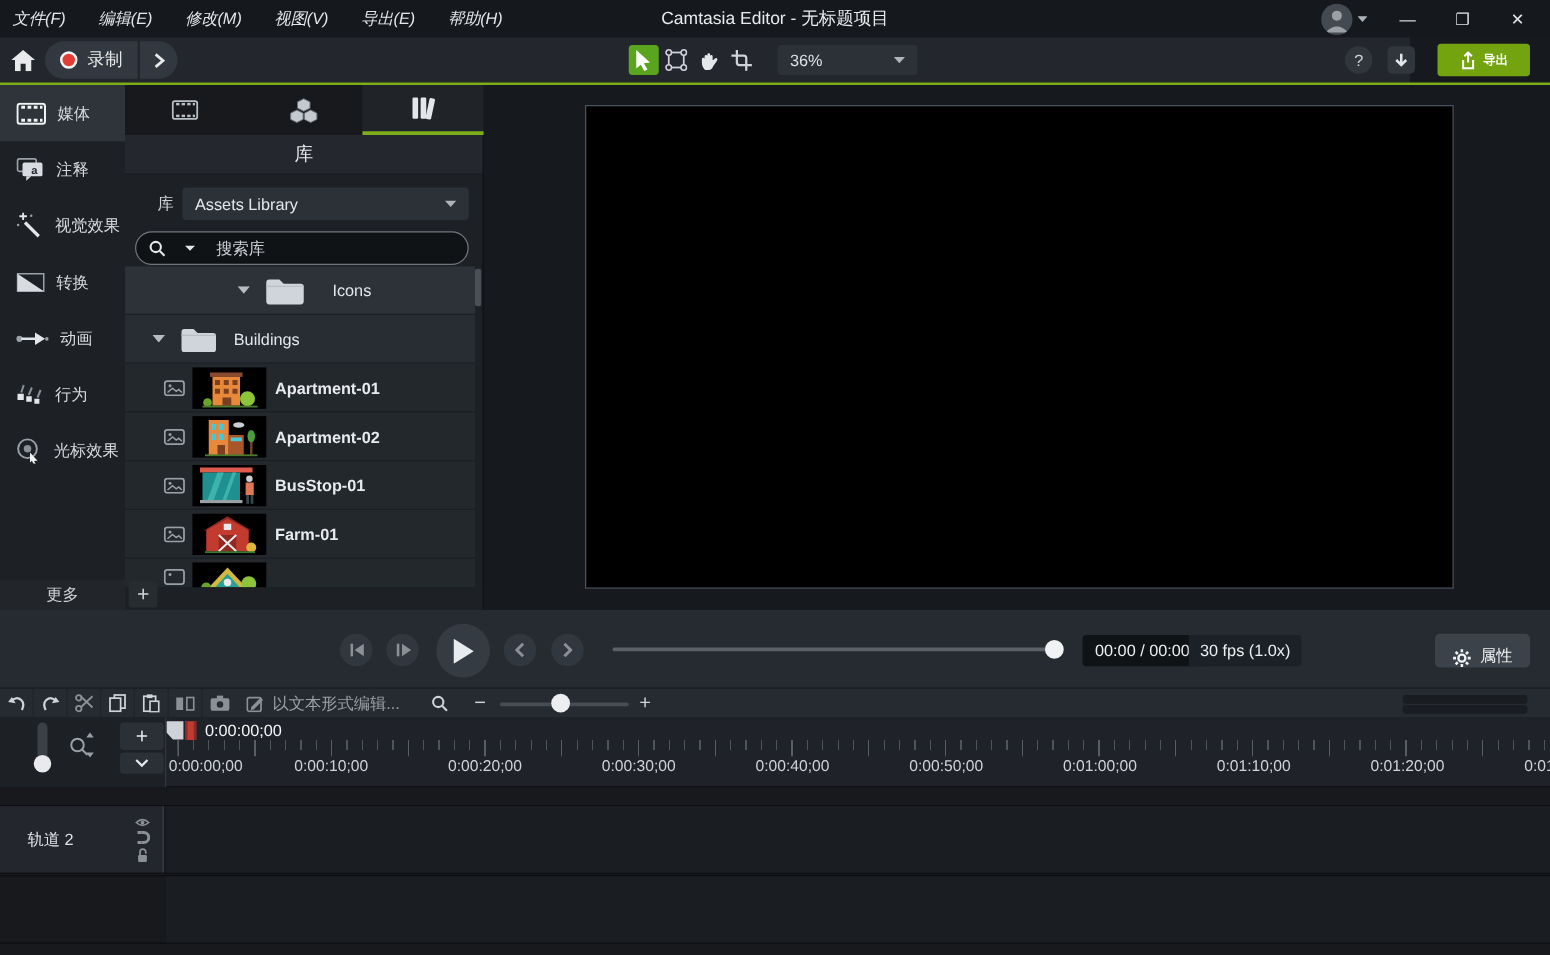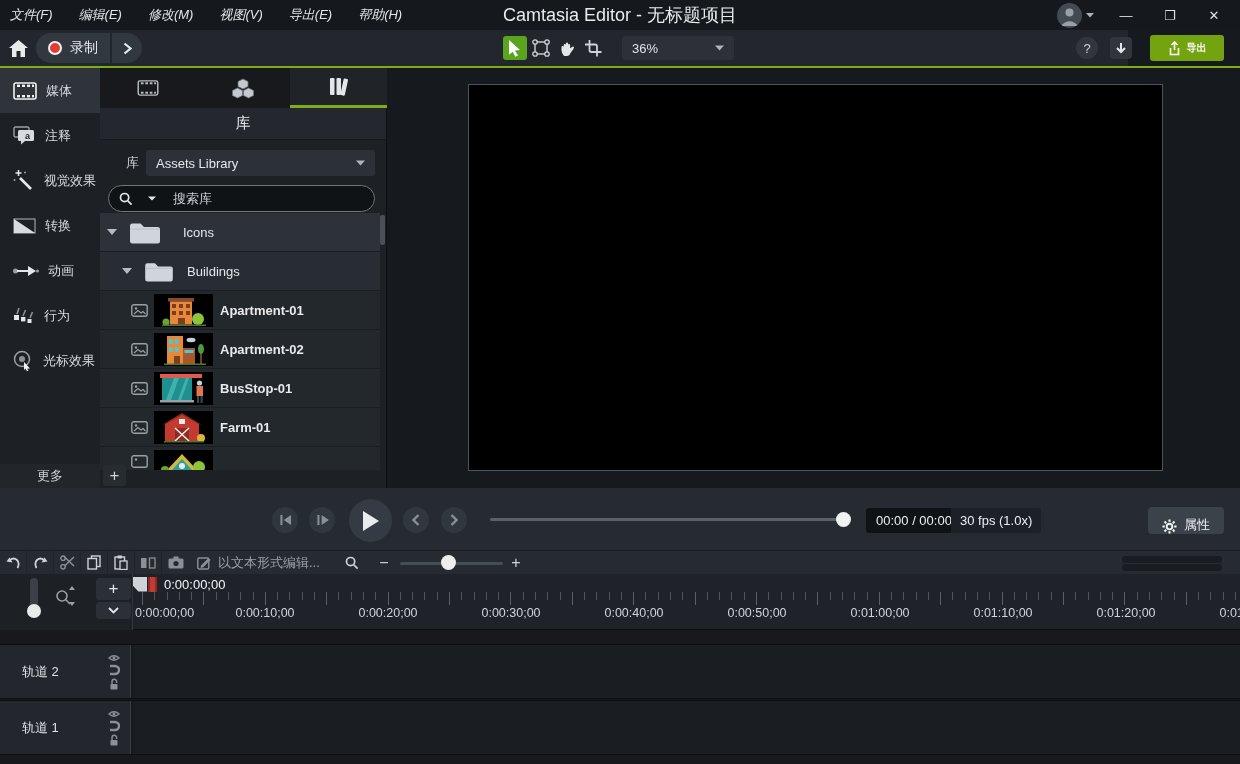--- a/index.html
+++ b/index.html
@@ -6,21 +6,21 @@
   #app{position:relative;width:1240px;height:764px;overflow:hidden;background:#16191d;
        color:#e8eaec;font-family:"Liberation Sans",sans-serif;font-size:13px;user-select:none;}
   .abs{position:absolute;}
   svg{display:block;}
 
   
   #titlebar{position:absolute;left:0;top:0;width:1240px;height:30px;background:#15181c;}
   #menubar{position:absolute;left:10px;top:0;height:30px;display:flex;align-items:center;gap:26px;font-style:italic;}
   #menubar span{color:#e4e7ea;font-size:13px;cursor:default;}
   #window-title{position:absolute;left:0;right:0;top:0;height:30px;display:flex;align-items:center;justify-content:center;
-                color:#e8eaec;font-size:18px;pointer-events:none;}
+                color:#e8eaec;font-size:14px;pointer-events:none;}
   #titlebar-right{position:absolute;right:6px;top:0;height:30px;display:flex;align-items:center;gap:4px;}
   #avatar{width:25px;height:25px;border-radius:50%;background:#434a52;overflow:hidden;position:relative;}
   .wctl{width:40px;height:30px;display:flex;align-items:center;justify-content:center;color:#dfe2e5;font-size:13px;}
 
   
   #toolbar{position:absolute;left:0;top:30px;width:1092px;height:36px;background:#23272d;padding-left:36px;}
   .pill{background:#32383f;display:flex;align-items:center;justify-content:center;}
   #btn-record{position:absolute;left:36px;top:3px;width:74px;height:30px;border-radius:15px 0 0 15px;gap:8px;}
   #btn-record-more{position:absolute;left:112px;top:3px;width:30px;height:30px;border-radius:0 15px 15px 0;}
   #record-dot{width:14px;height:14px;border-radius:50%;background:#e23d33;border:2px solid #f3f5f6;box-sizing:border-box;}
@@ -330,21 +330,21 @@
         <circle cx="6" cy="6" r="4.4" fill="none" stroke="#e4e7ea" stroke-width="1.8"></circle>
         <path d="M9.5 9.5 L13.5 13.5" stroke="#e4e7ea" stroke-width="1.8"></path>
       </svg>
       <svg width="8" height="5" viewBox="0 0 8 5">
         <polygon points="0,0.5 8,0.5 4,4.5" fill="#e4e7ea"></polygon>
       </svg>
       <input type="text" placeholder="搜索库" style="">
     </div>
 
     <div id="lib-tree">
-      <div class="tree-row row-folder1" style="padding-left:7px;gap:0;">
+      <div class="tree-row row-folder1" style="padding-left:7px;gap:0;justify-content:center;">
         <svg width="10" height="6" viewBox="0 0 10 6">
           <polygon points="0,0 10,0 5,6" fill="#b6bcc2"></polygon>
         </svg>
         <svg width="34" height="25" viewBox="0 0 34 25" style="margin-left:11px;">
           <path d="M2 6 q0-2.5 2.5-2.5 h8 l3.5 3.5 h13.5 q2.5 0 2.5 2.5 v11.5 q0 2.5-2.5 2.5 h-25 q-2.5 0-2.5-2.5 z" fill="#cfd5da"></path>
           <path d="M2 9 h30" stroke="#b9bfc5" stroke-width="1"></path>
         </svg>
         <span class="folder-name" style="margin-left:21px;">Icons</span>
       </div>
       <div class="tree-row row-folder2" style="padding-left:22px;gap:0;">
@@ -653,34 +653,16 @@
           </svg>
           <svg width="10" height="12" viewBox="0 0 10 12">
             <path d="M3 6 V3.6 a2.3 2.3 0 0 1 4.6 0 V5" fill="none" stroke="#8a9096" stroke-width="1.4"></path>
             <rect x="1.5" y="6" width="7" height="5.5" rx="1" fill="#8a9096"></rect>
           </svg>
         </div>
       </div>
     </div>
     <div class="track" style="top:70px;">
       <div class="track-lane"></div>
-      <div class="track-header">
-        <span class="track-name">轨道 1</span>
-        <div class="track-icons">
-          <svg width="12" height="8" viewBox="0 0 12 8">
-            <path d="M1 4 Q6 -0.5 11 4 Q6 8.5 1 4 Z" fill="none" stroke="#8a9096" stroke-width="1.3"></path>
-            <circle cx="6" cy="4" r="1.5" fill="#8a9096"></circle>
-          </svg>
-          <svg width="11" height="12" viewBox="0 0 11 12">
-            <path d="M4 2 H6 A4 4 0 0 1 6 10 H4" fill="none" stroke="#8a9096" stroke-width="2.4"></path>
-            <rect x="1" y="0.8" width="3" height="2.4" fill="#8a9096"></rect>
-            <rect x="1" y="8.8" width="3" height="2.4" fill="#8a9096"></rect>
-          </svg>
-          <svg width="10" height="12" viewBox="0 0 10 12">
-            <path d="M3 6 V3.6 a2.3 2.3 0 0 1 4.6 0 V5" fill="none" stroke="#8a9096" stroke-width="1.4"></path>
-            <rect x="1.5" y="6" width="7" height="5.5" rx="1" fill="#8a9096"></rect>
-          </svg>
-        </div>
-      </div>
     </div>
   </div>
 
 </div>
 
 </body></html>

